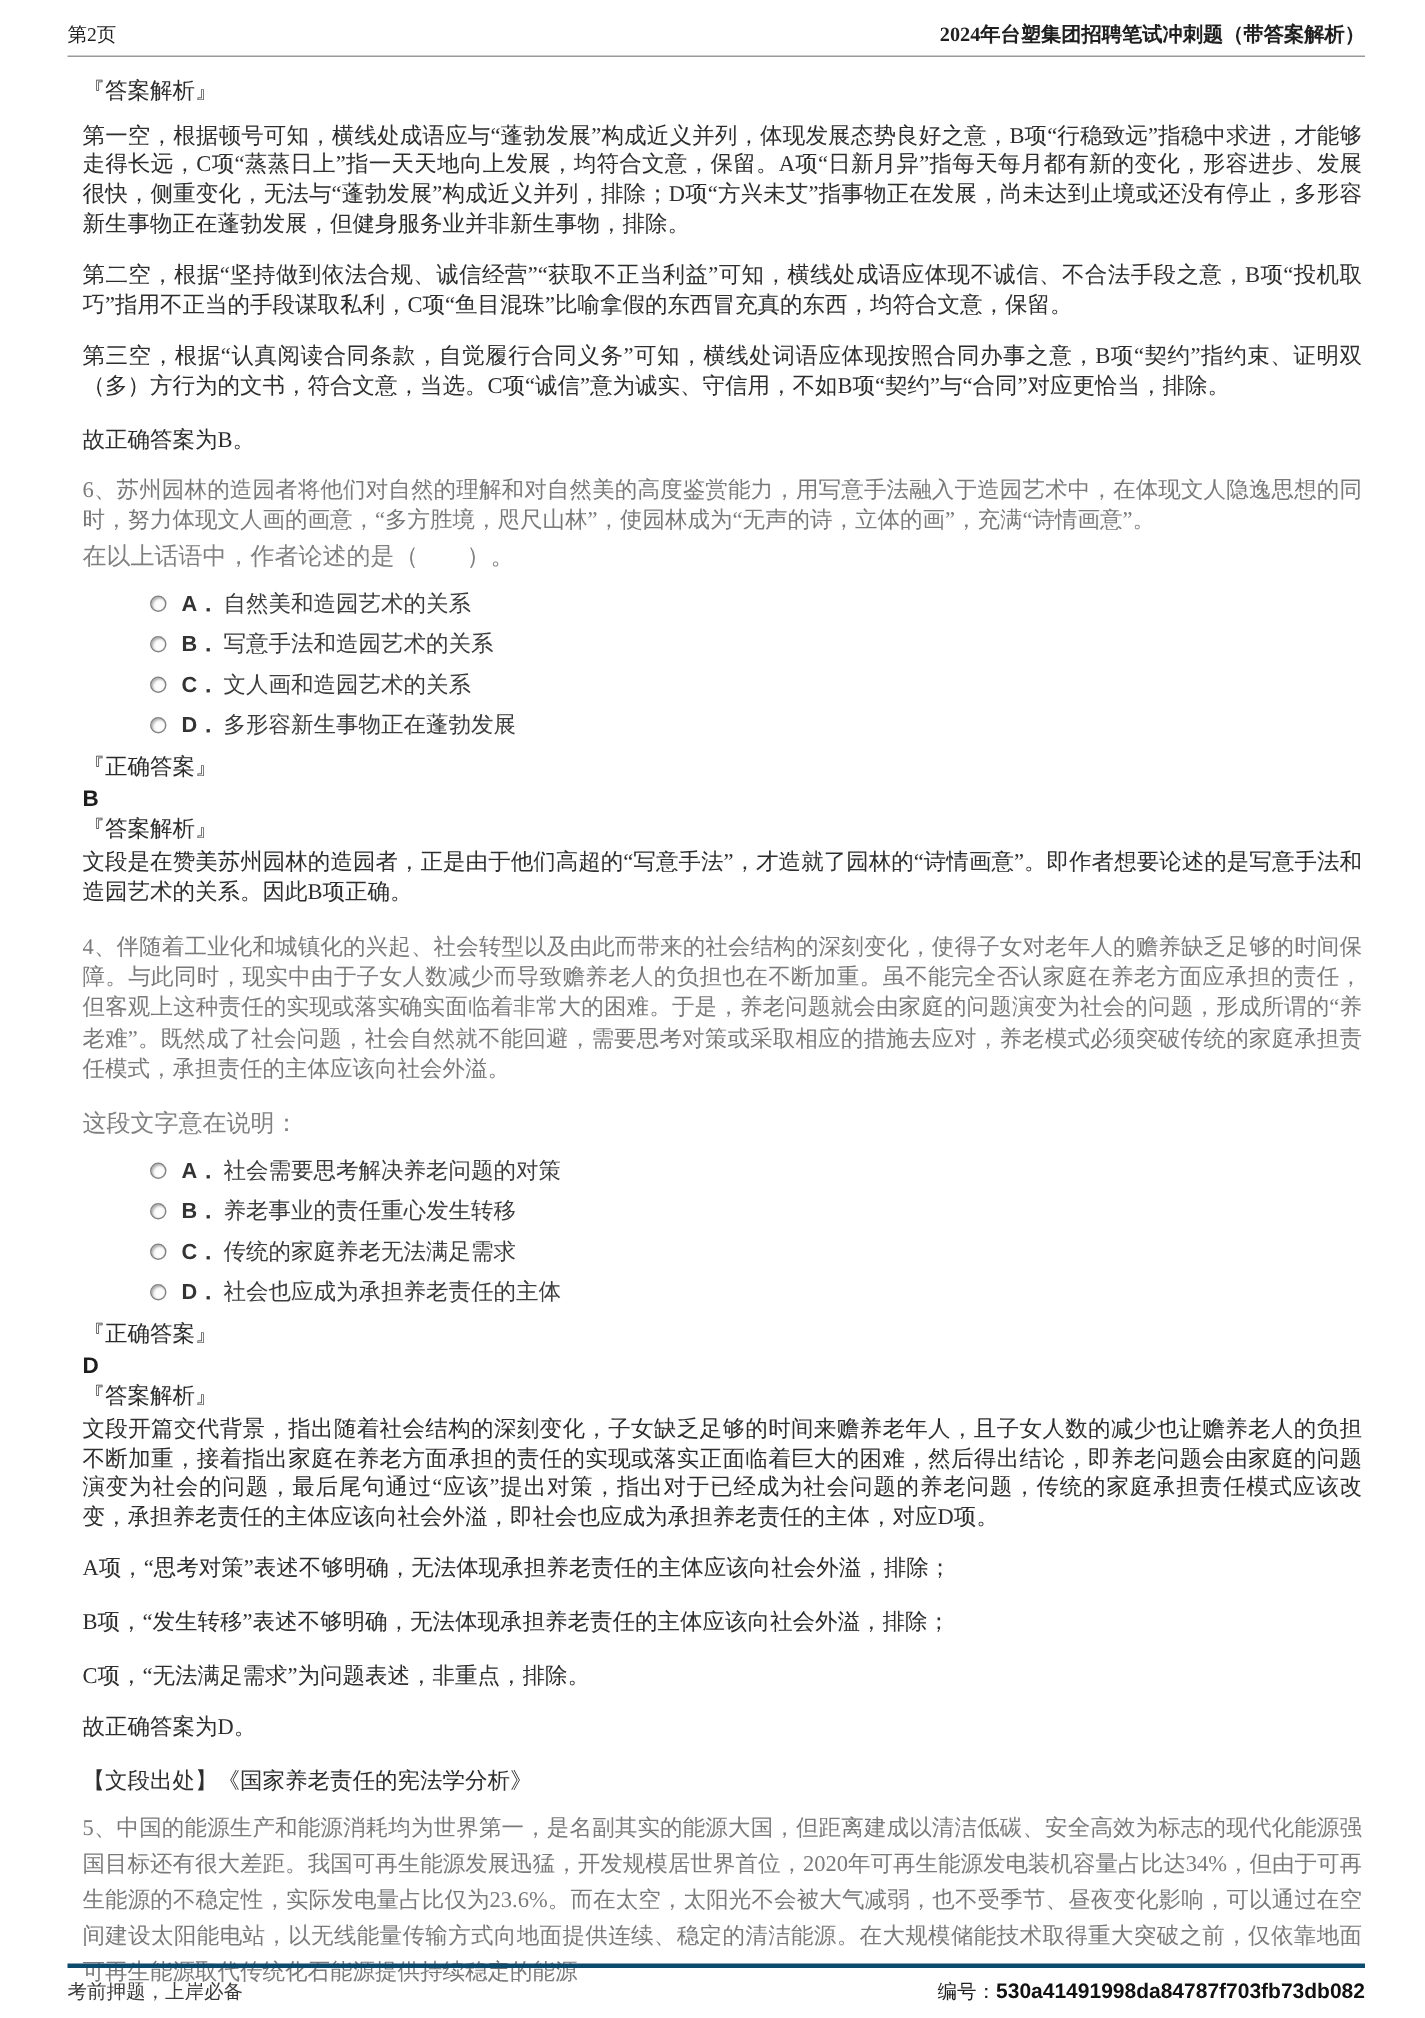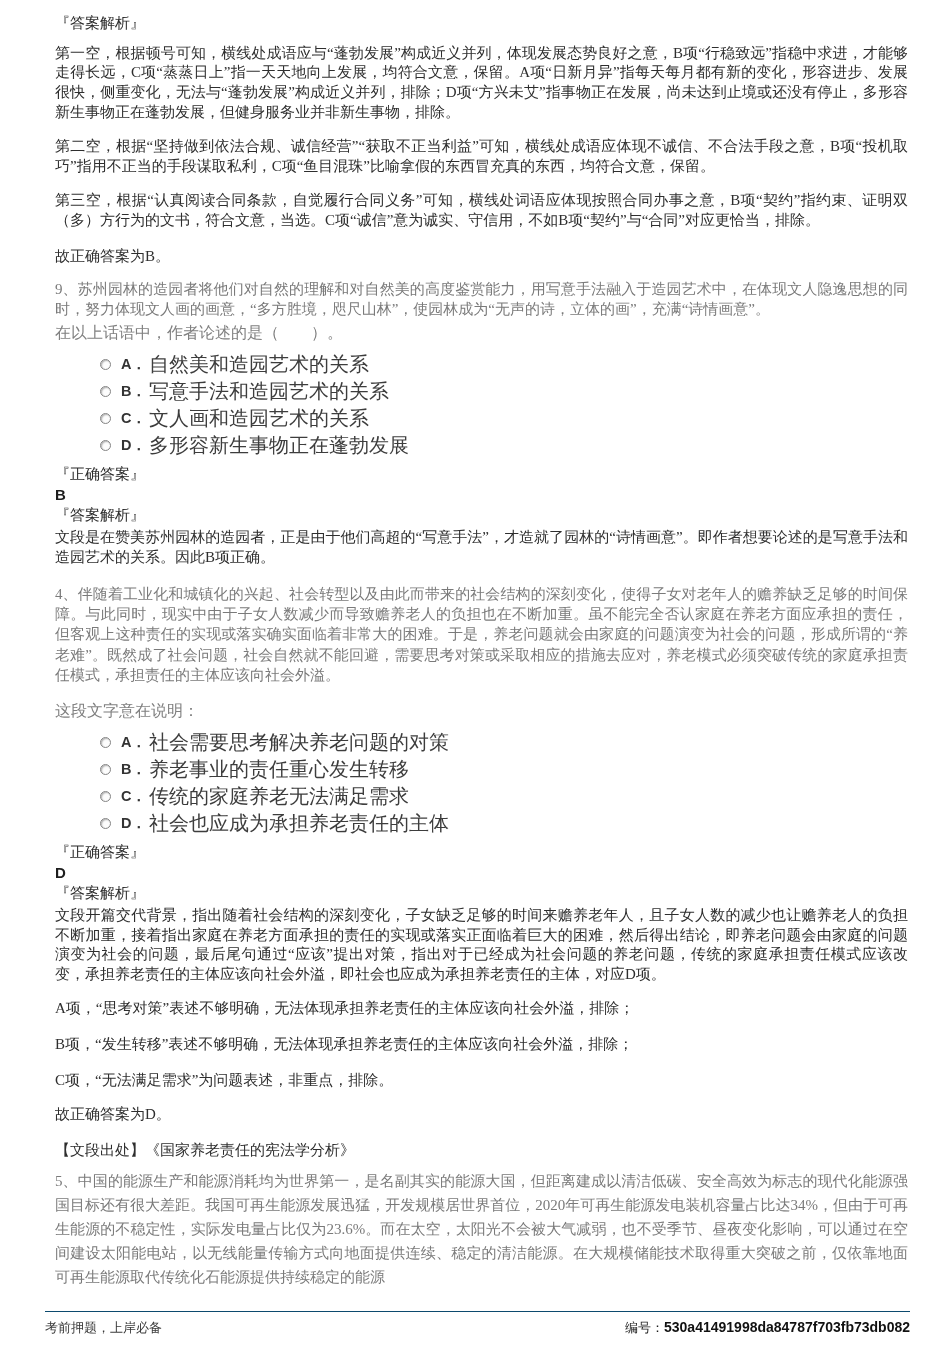--- a/index.html
+++ b/index.html
@@ -48,63 +48,67 @@
     border:1px solid #858585; border-radius:50%;
     background:#fdfdfd;
     box-shadow: inset 1px 1px 1.5px rgba(0,0,0,0.3);
     margin-right:10px;
   }
   .opt-letter {
     font-family:"Liberation Sans","DejaVu Sans",sans-serif;
     font-weight:bold; font-size:14.5px; color:#333;
     min-width:28px;
   }
-  .opt-text { font-size:20px; color:#3d3d3d;font-family:Liberation Serif, serif; }
+  .opt-text { font-size:15px; color:#3d3d3d;font-family:Liberation Serif, serif; }
   
   .ans-label { font-size:15px; color:#2b2b2b; margin-top:10px; line-height:1.25; }
   .ans-label.tight { margin-top:2px; }
   .ans-value {
     font-family:"Liberation Sans","DejaVu Sans",sans-serif;
     font-weight:bold; font-size:15px; color:#1d1d1d;
     margin-top:2px; line-height:1.2;
   }
   .ans-para { margin-top:3px; }
   .mt14 { margin-top:14px; } .mt16 { margin-top:16px; }
   
   .ftr {
     position:absolute; left:45px; right:40px; bottom:8px;
     display:flex; justify-content:space-between; align-items:flex-end;
-    border-top:1px solid #0c4a6e;
+    border-top:3px solid #0c4a6e;
     padding-top:7px;
     font-size:13px; color:#3a3a3a;
   }
   .ftr .code-wrap { color:#1c1c1c;padding-left:28px; }
   .ftr .code {
     font-family:"Liberation Sans","DejaVu Sans",sans-serif;
     font-weight:bold; font-size:14px; color:#111;
   }
 </style>
 </head>
 <body>
 
 <div class="page">
 
+  <header class="hdr">
+    <span>第2页</span>
+    <span class="title">2024年台塑集团招聘笔试冲刺题（带答案解析）</span>
+  </header>
 
   <main>
 
     <section>
       <div class="s-label">『答案解析』</div>
       <p class="para first">第一空，根据顿号可知，横线处成语应与“蓬勃发展”构成近义并列，体现发展态势良好之意，B项“行稳致远”指稳中求进，才能够走得长远，C项“蒸蒸日上”指一天天地向上发展，均符合文意，保留。A项“日新月异”指每天每月都有新的变化，形容进步、发展很快，侧重变化，无法与“蓬勃发展”构成近义并列，排除；D项“方兴未艾”指事物正在发展，尚未达到止境或还没有停止，多形容新生事物正在蓬勃发展，但健身服务业并非新生事物，排除。</p>
       <p class="para">第二空，根据“坚持做到依法合规、诚信经营”“获取不正当利益”可知，横线处成语应体现不诚信、不合法手段之意，B项“投机取巧”指用不正当的手段谋取私利，C项“鱼目混珠”比喻拿假的东西冒充真的东西，均符合文意，保留。</p>
       <p class="para">第三空，根据“认真阅读合同条款，自觉履行合同义务”可知，横线处词语应体现按照合同办事之意，B项“契约”指约束、证明双（多）方行为的文书，符合文意，当选。C项“诚信”意为诚实、守信用，不如B项“契约”与“合同”对应更恰当，排除。</p>
       <p class="para concl">故正确答案为B。</p>
     </section>
 
     <section class="sec-q3">
-      <p class="stem">9、苏州园林的造园者将他们对自然的理解和对自然美的高度鉴赏能力，用写意手法融入于造园艺术中，在体现文人隐逸思想的同时，努力体现文人画的画意，“多方胜境，咫尺山林”，使园林成为“无声的诗，立体的画”，充满“诗情画意”。</p>
+      <p class="stem">6、苏州园林的造园者将他们对自然的理解和对自然美的高度鉴赏能力，用写意手法融入于造园艺术中，在体现文人隐逸思想的同时，努力体现文人画的画意，“多方胜境，咫尺山林”，使园林成为“无声的诗，立体的画”，充满“诗情画意”。</p>
       <p class="prompt">在以上话语中，作者论述的是（　　）。</p>
       <div class="options">
         <div class="option">
           <span class="radio"></span>
           <span class="opt-letter">A．</span>
           <span class="opt-text">自然美和造园艺术的关系</span>
         </div>
         <div class="option">
           <span class="radio"></span>
           <span class="opt-letter">B．</span>

